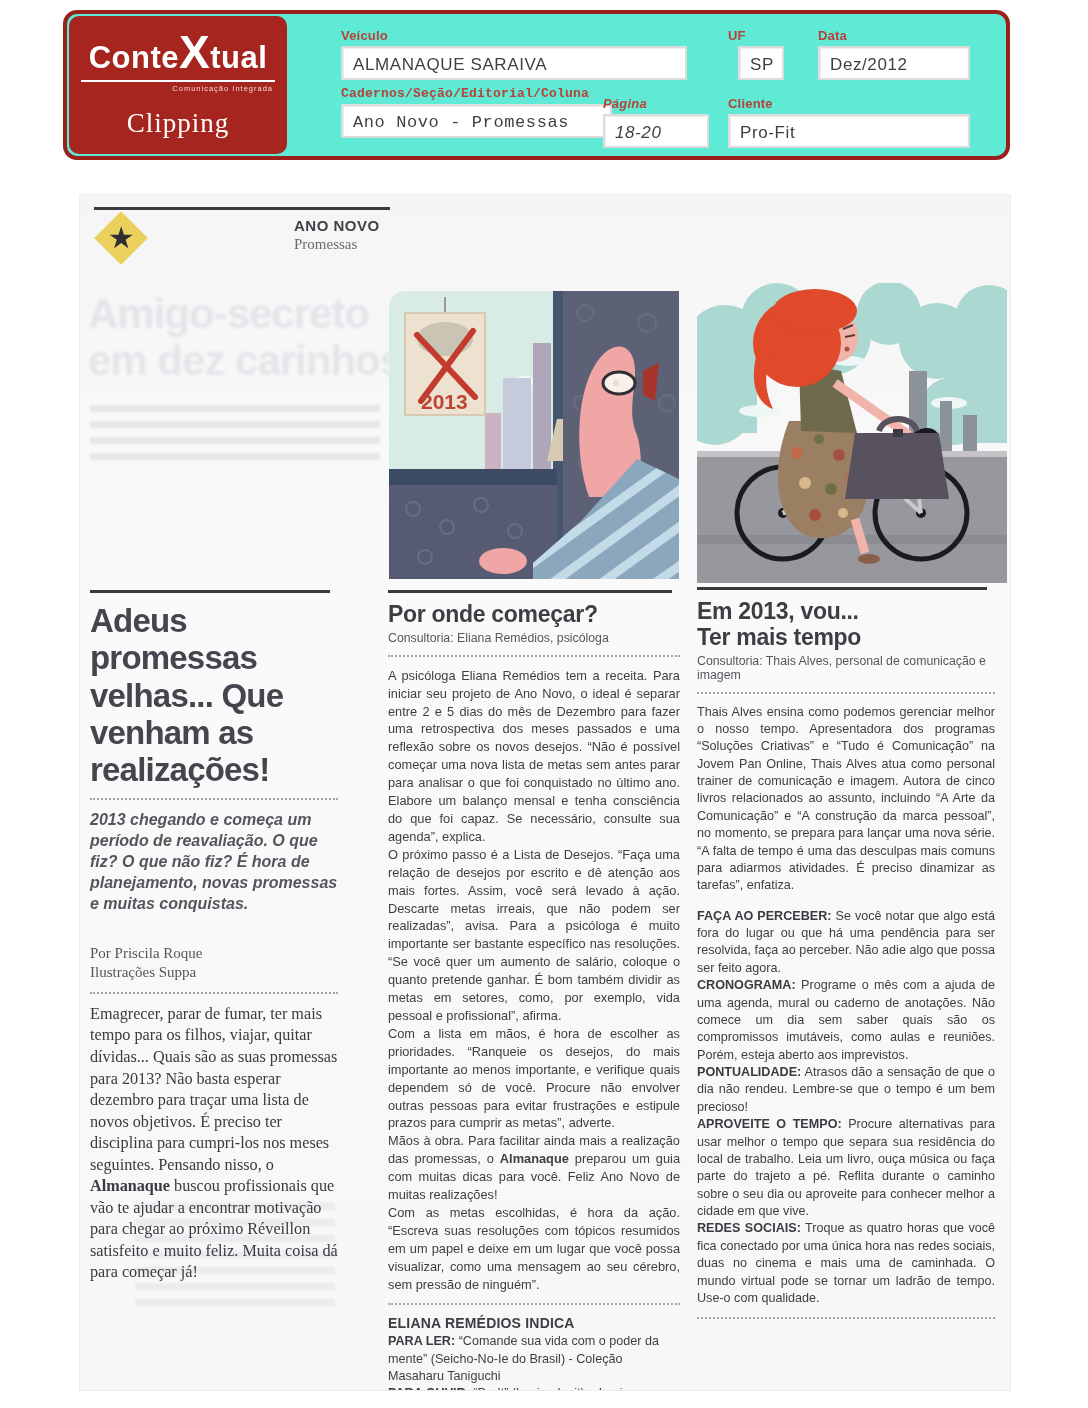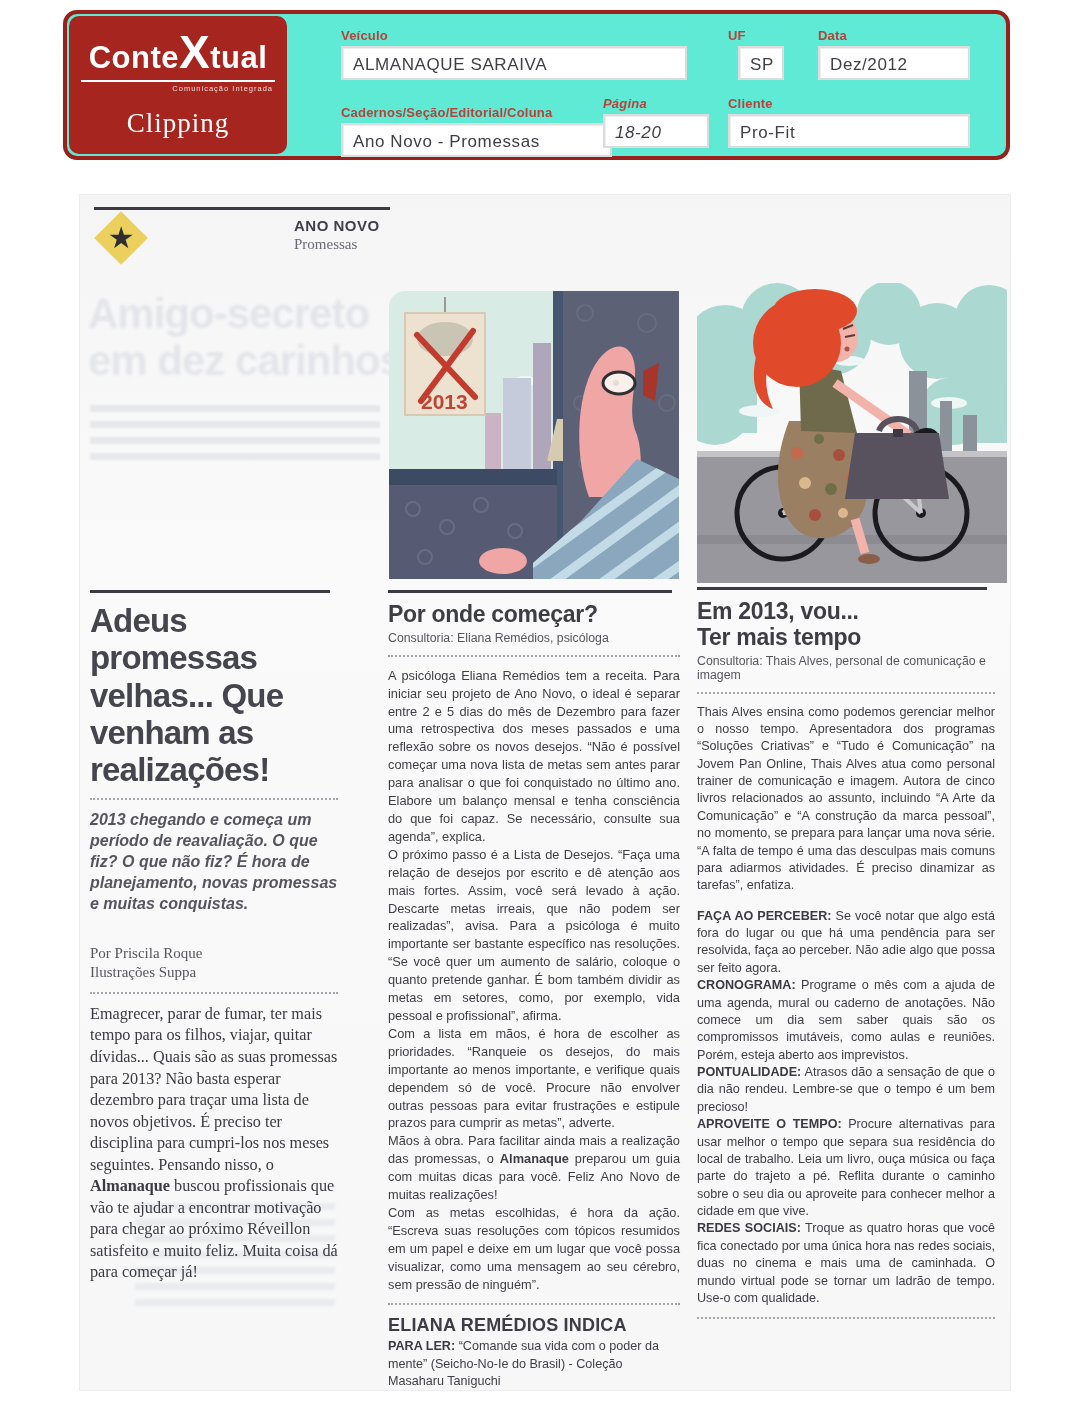--- a/index.html
+++ b/index.html
@@ -60,21 +60,21 @@
   .left-body{font-family:"Liberation Serif",serif;font-size:16.2px;line-height:1.33;color:#3a3a40;}
 
   .col-mid{left:308px;top:395px;width:292px;}
   .col-right{left:617px;top:392px;width:298px;}
   .h2{font-size:23px;font-weight:bold;color:#3d3d44;line-height:1.12;letter-spacing:-0.3px;}
   .consult{font-size:12.3px;color:#56565e;margin-top:3px;}
   .bodytxt{font-size:12.8px;line-height:1.4;text-align:justify;}
   .bodytxt p{margin:0;}
   .col-right .bodytxt{font-size:12.6px;line-height:1.38;}
   .tips{margin-top:13px;}
-  .ind-title{font-size:18px;font-weight:bold;color:#3d3d44;margin-bottom:2px;letter-spacing:0.2px;}
+  .ind-title{font-size:14px;font-weight:bold;color:#3d3d44;margin-bottom:2px;letter-spacing:0.2px;}
   .ind-line{margin:0;font-size:12.6px;line-height:1.36;}
   b.lead{color:#3a3a40;}
 </style>
 </head>
 <body>
 
 <div class="stage">
 
   <div class="clip-header">
     <div class="logo-panel">
@@ -89,21 +89,21 @@
       <div class="fld-box" style="width:346px;">ALMANAQUE SARAIVA</div>
     </div>
     <div class="fld" style="left:661px;top:14px;">
       <div class="fld-label">UF</div>
       <div class="fld-box" style="width:46px;margin-left:10px;">SP</div>
     </div>
     <div class="fld" style="left:751px;top:14px;">
       <div class="fld-label">Data</div>
       <div class="fld-box" style="width:152px;">Dez/2012</div>
     </div>
-    <div class="fld" style="left:274px;top:91px;">
+    <div class="fld" style="left:274px;top:72px;font-family:Liberation Mono, monospace;">
       <div class="fld-label">Cadernos/Seção/Editorial/Coluna</div>
       <div class="fld-box" style="width:271px;">Ano Novo - Promessas</div>
     </div>
     <div class="fld" style="left:536px;top:82px;font-style:italic;">
       <div class="fld-label">Página</div>
       <div class="fld-box" style="width:106px;">18-20</div>
     </div>
     <div class="fld" style="left:661px;top:82px;">
       <div class="fld-label">Cliente</div>
       <div class="fld-box" style="width:242px;">Pro-Fit</div>

